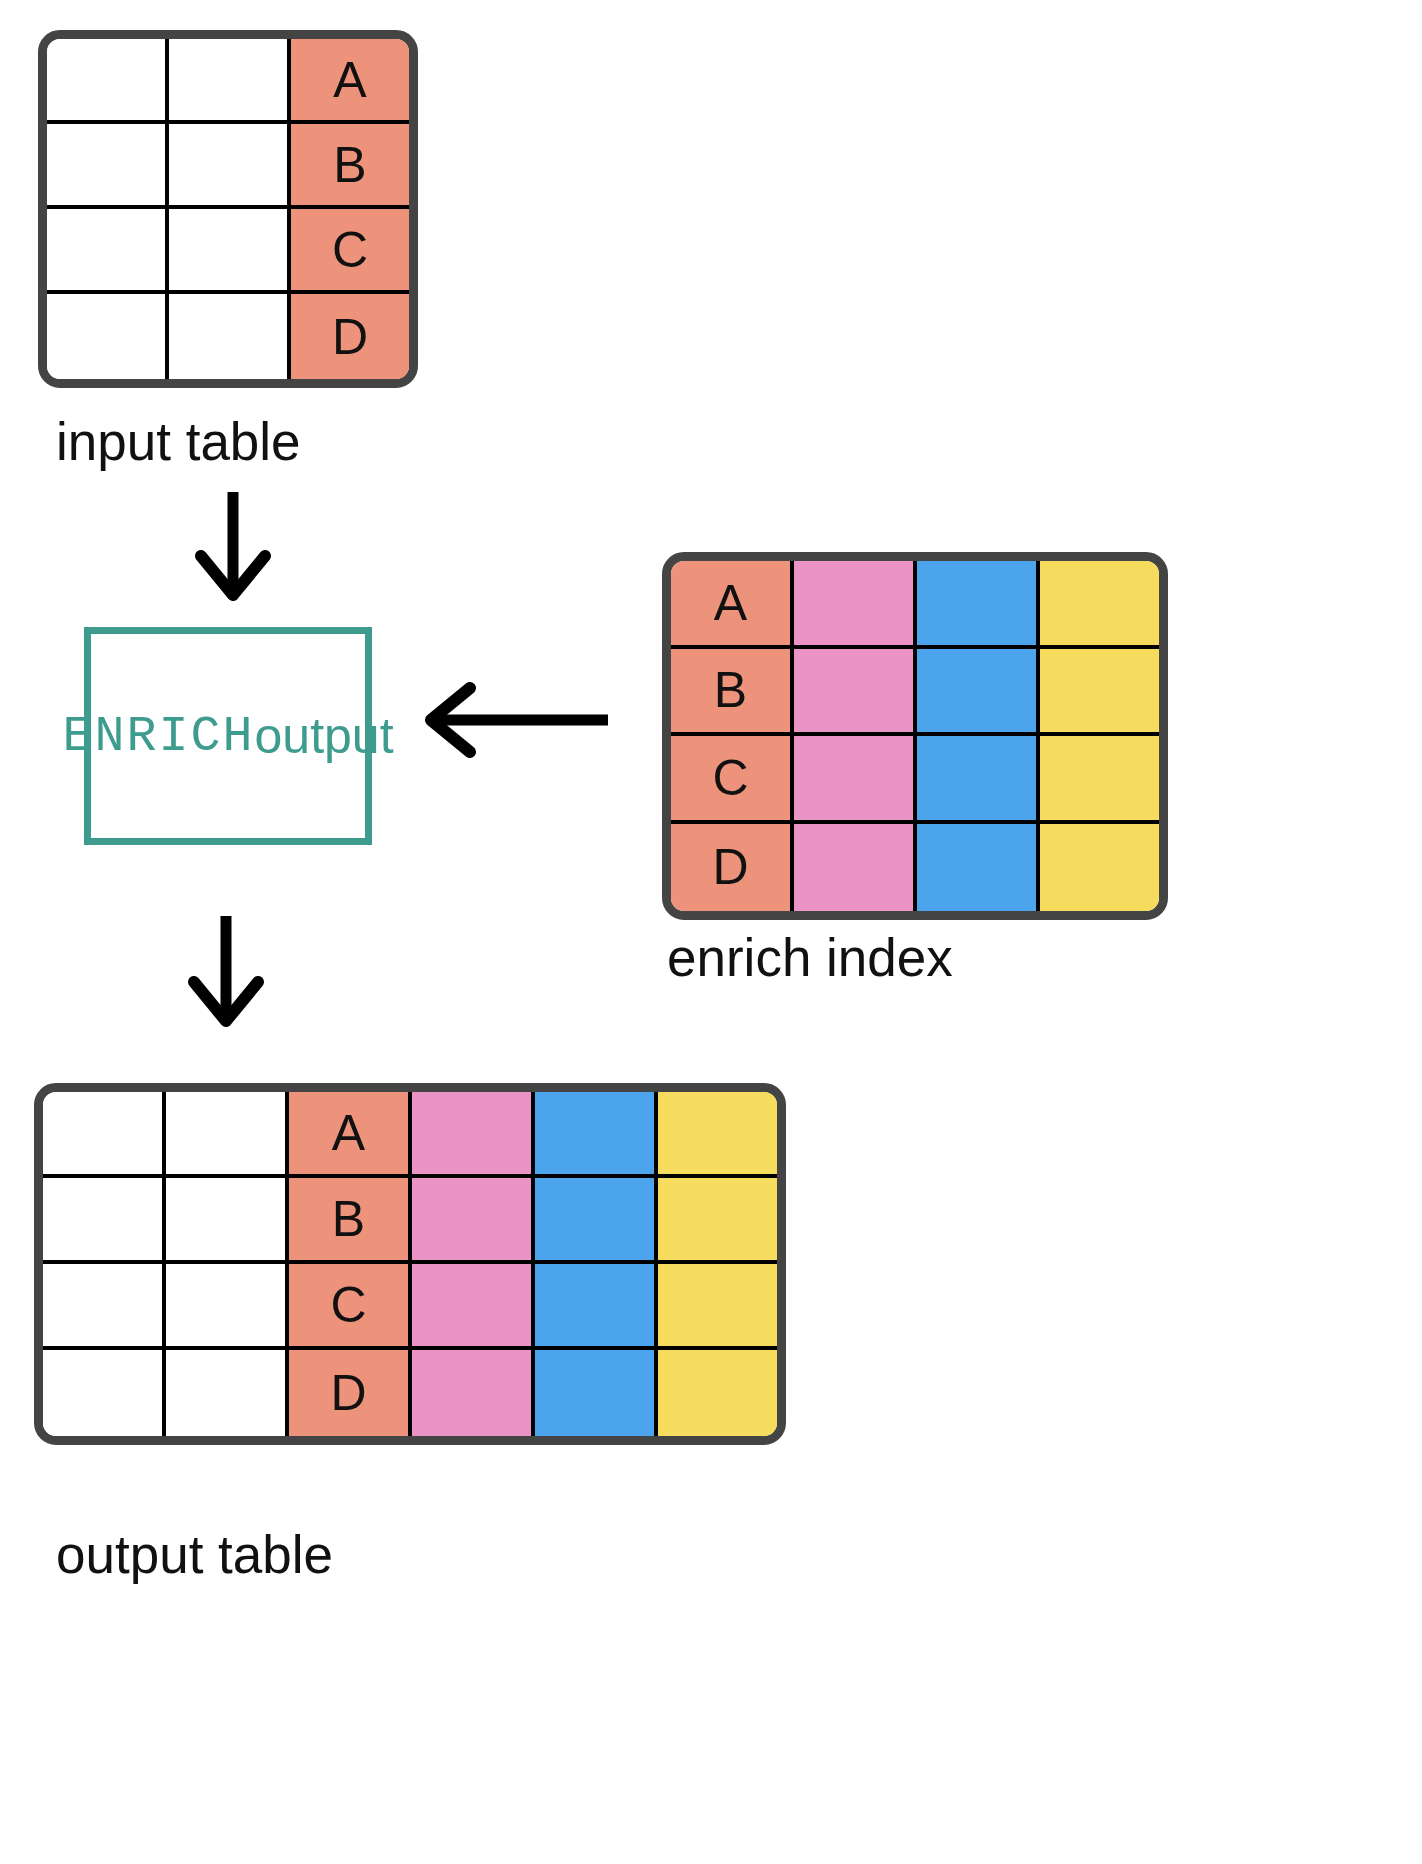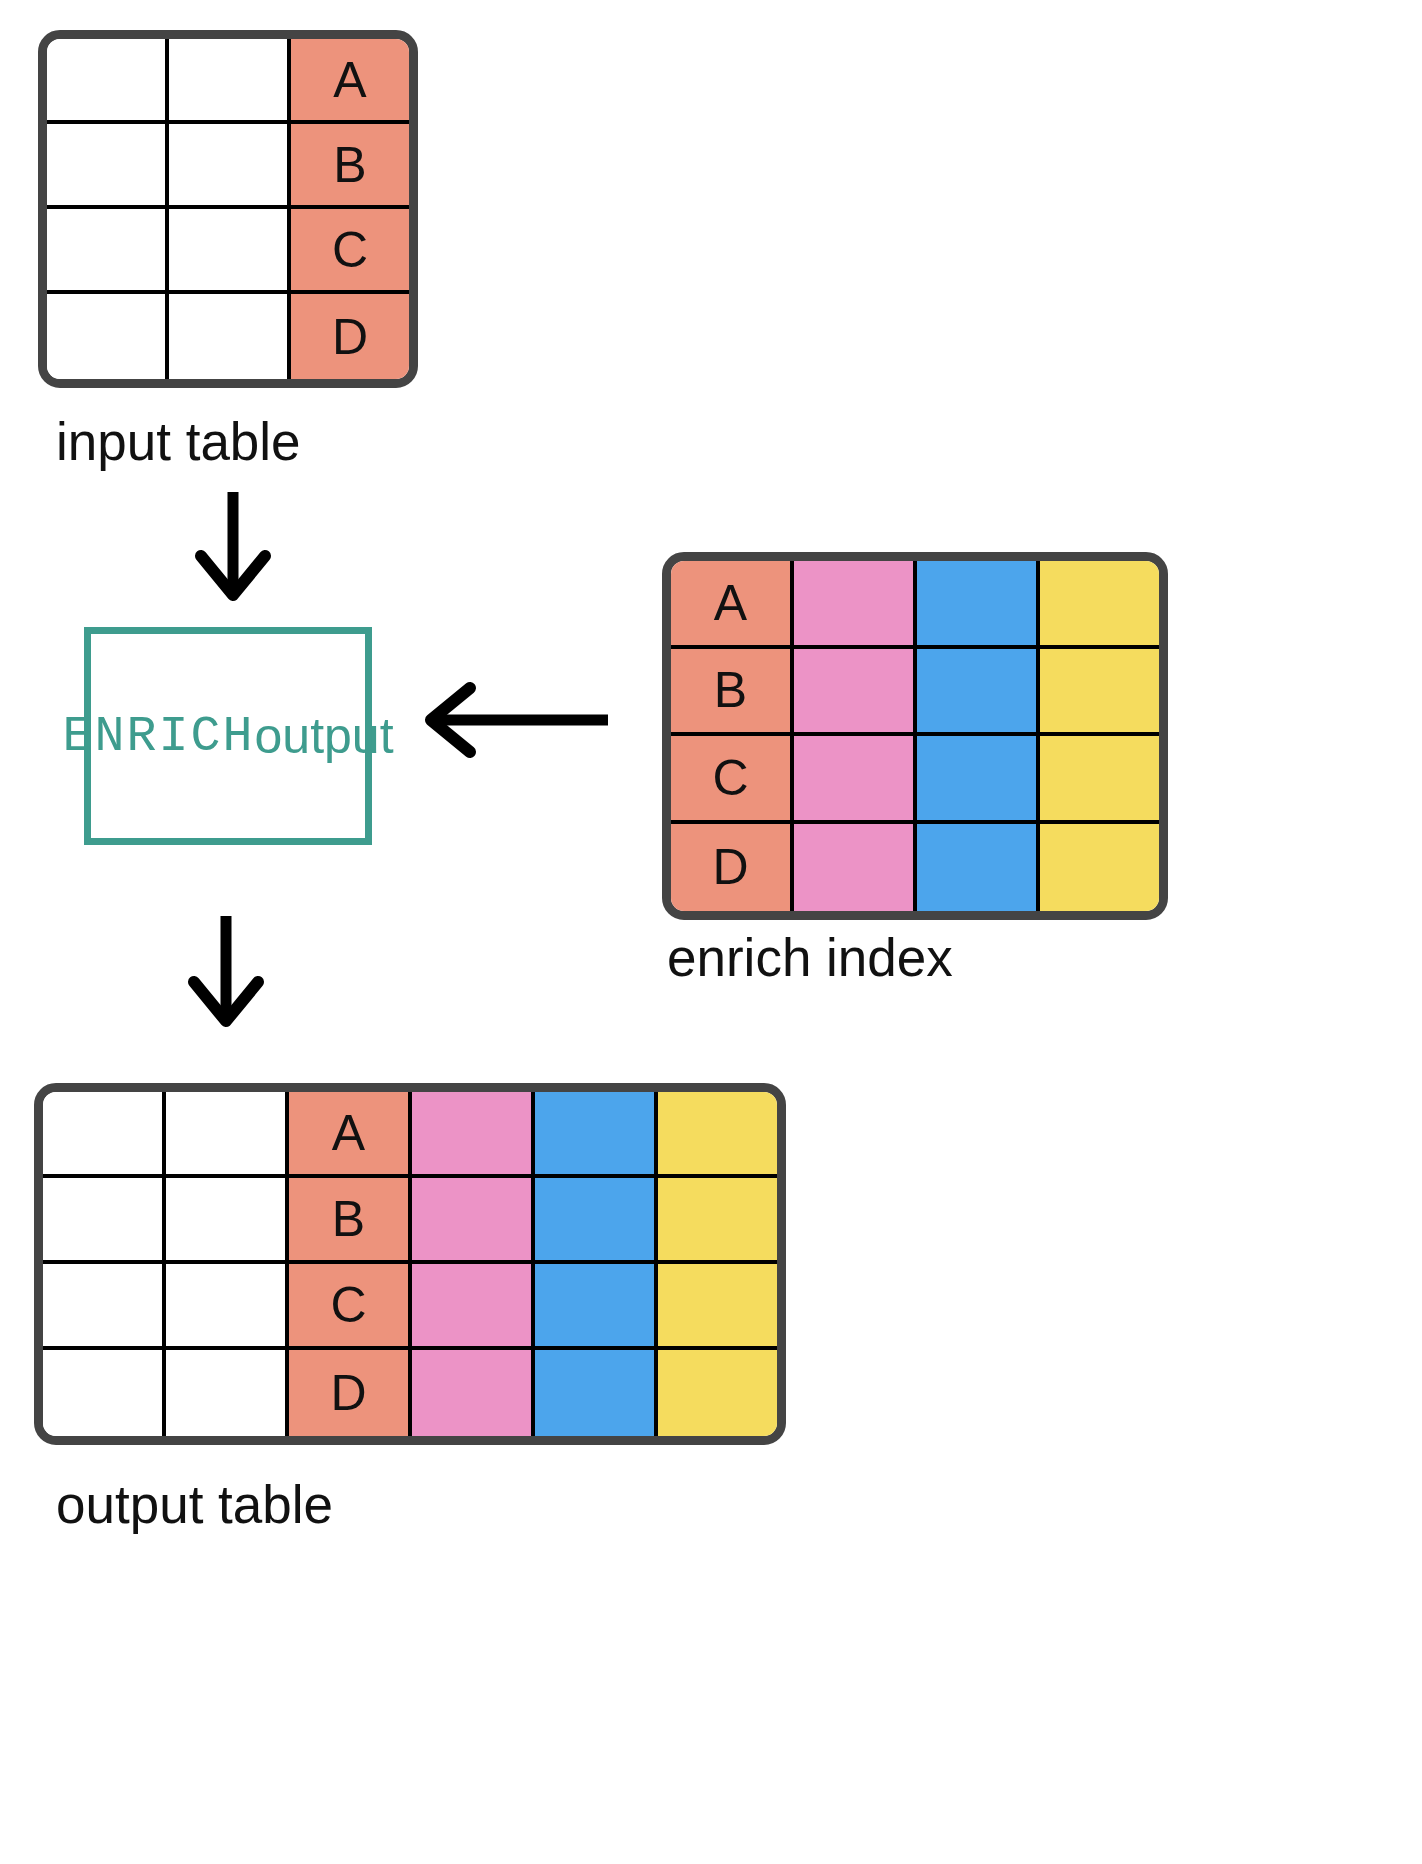--- a/index.html
+++ b/index.html
@@ -197,13 +197,13 @@
   <div class="trow">
     <div class="tcell" style="background:#FFFFFF"></div>
     <div class="tcell" style="background:#FFFFFF"></div>
     <div class="tcell" style="background:#ED937C">D</div>
     <div class="tcell" style="background:#EC93C6"></div>
     <div class="tcell" style="background:#4CA5EC"></div>
     <div class="tcell" style="background:#F5DC5E"></div>
   </div>
 </div>
 
-<div class="caption" style="left:56px; top:1478px;">output table</div>
+<div class="caption" style="left:56px; top:1528px;">output table</div>
 
 </body></html>

